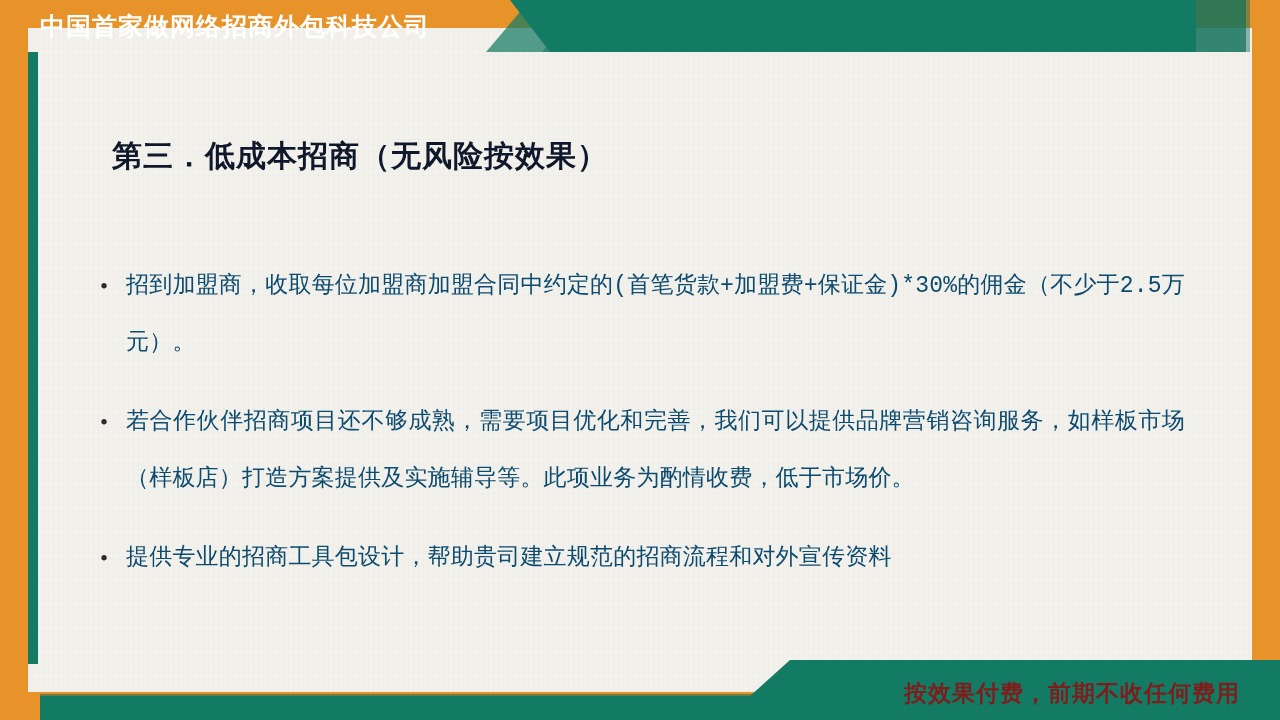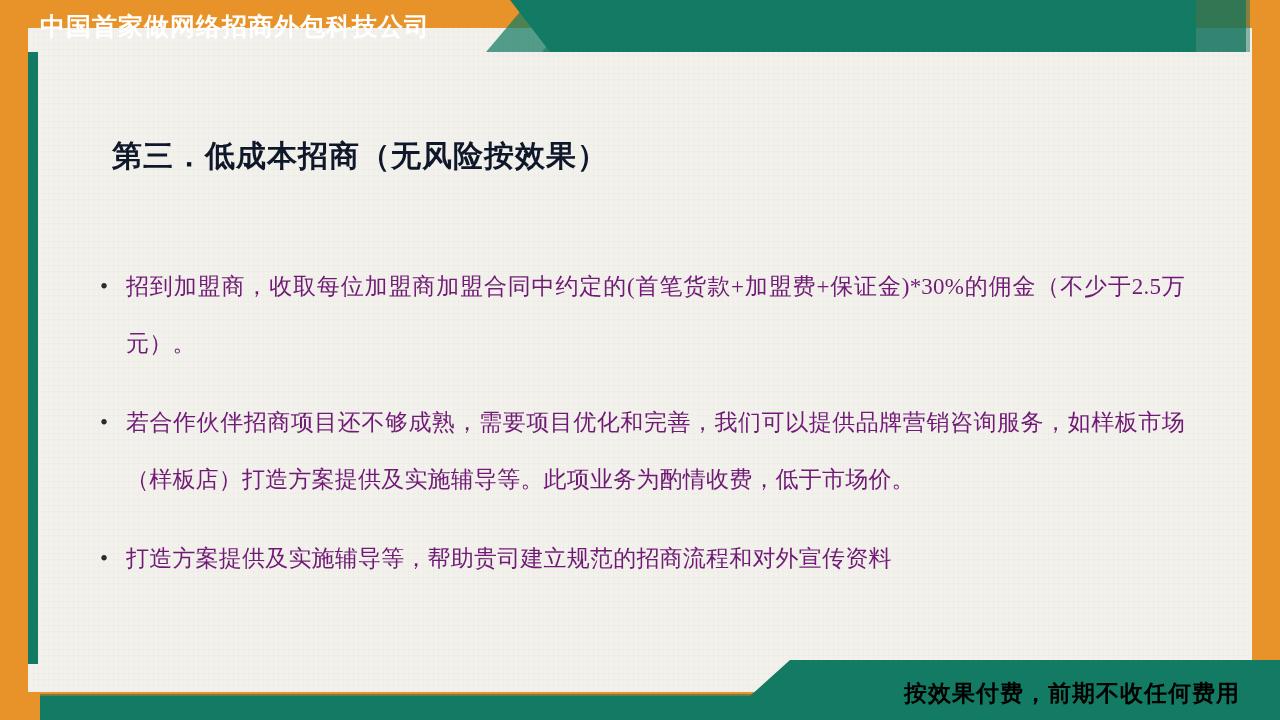--- a/index.html
+++ b/index.html
@@ -117,24 +117,24 @@
   .bullet-dot {
     flex: 0 0 auto;
     width: 26px;
     font-family: "Liberation Serif", serif;
     font-size: 23px;
     line-height: 57px;
     color: #2B2B2B;
   }
   .bullet-text {
     flex: 1 1 auto;
-    font-family: Liberation Serif, serif;
+    font-family: Liberation Mono, monospace;
     font-size: 23px;
     line-height: 57px;
-    color: #701a75;
+    color: #0c4a6e;
     text-align: justify;
     letter-spacing: 0.2px;
   }
   
   .footer-band {
     position: absolute;
     left: 0;
     bottom: 0;
     width: 1280px;
     height: 60px;
@@ -158,21 +158,21 @@
     background: #0E6A55;
     opacity: 0.55;
     clip-path: polygon(0 34px, 712px 34px, 760px 0px, 760px 60px, 0 60px);
   }
   .footer-text {
     position: absolute;
     right: 40px;
     bottom: 0;
     height: 60px;
     line-height: 66px;
-    color: #000000;
+    color: #7f1d1d;
     font-size: 23px;
     font-weight: bold;
     letter-spacing: 1px;
     white-space: nowrap;
   }
 </style>
 </head>
 <body>
 
 <div class="slide">
@@ -197,21 +197,21 @@
       <div class="bullet-text">招到加盟商，收取每位加盟商加盟合同中约定的(首笔货款+加盟费+保证金)*30%的佣金（不少于2.5万元）。</div>
     </div>
 
     <div class="bullet">
       <div class="bullet-dot">•</div>
       <div class="bullet-text">若合作伙伴招商项目还不够成熟，需要项目优化和完善，我们可以提供品牌营销咨询服务，如样板市场（样板店）打造方案提供及实施辅导等。此项业务为酌情收费，低于市场价。</div>
     </div>
 
     <div class="bullet">
       <div class="bullet-dot">•</div>
-      <div class="bullet-text">打造方案提供及实施辅导等，帮助贵司建立规范的招商流程和对外宣传资料</div>
+      <div class="bullet-text">提供专业的招商工具包设计，帮助贵司建立规范的招商流程和对外宣传资料</div>
     </div>
 
   </div>
 
   <div class="footer-band">
     <div class="footer-accent"></div>
     <div class="footer-main"></div>
     <div class="footer-text">按效果付费，前期不收任何费用</div>
   </div>
 

